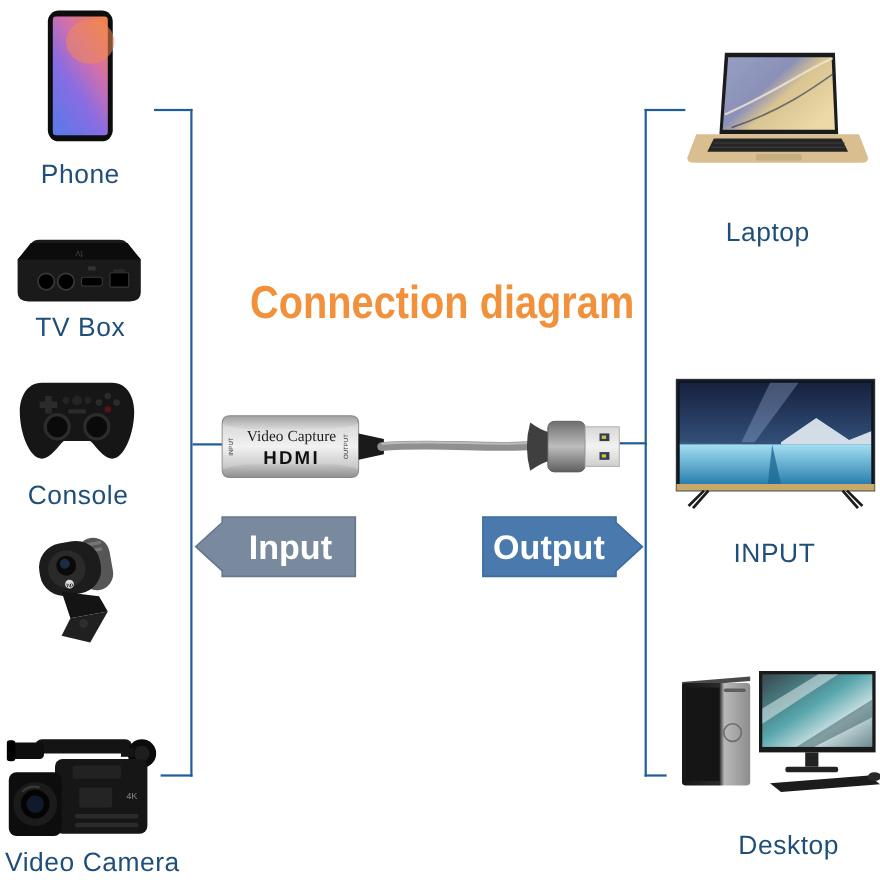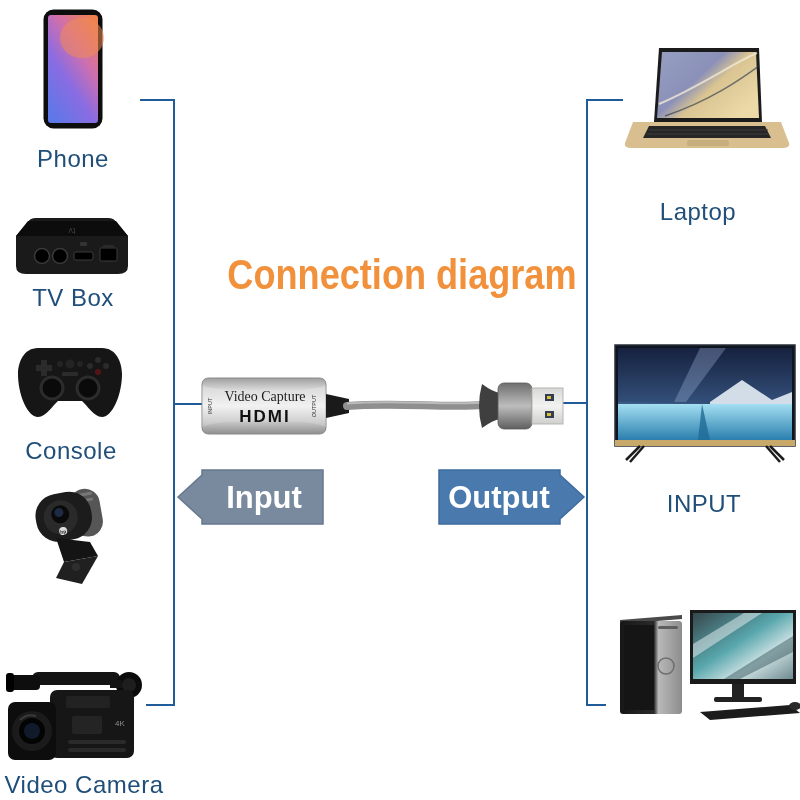--- a/index.html
+++ b/index.html
@@ -188,20 +188,21 @@
     <rect x="128" y="76" width="12" height="13" fill="#222"></rect>
     <rect x="110" y="89" width="48" height="5" rx="2" fill="#222"></rect>
     <path d="M16,12 L78,7 L78,11 L16,16 Z" fill="#4a4a4a"></path>
     <rect x="16" y="13" width="62" height="93" rx="3" fill="url(#towg)"></rect>
     <rect x="20" y="17" width="30" height="85" fill="#151515"></rect>
     <circle cx="62" cy="58" r="8" fill="none" stroke="#6e6e6e" stroke-width="1.5"></circle>
     <rect x="54" y="18" width="20" height="3" rx="1.5" fill="#5e5e5e"></rect>
     <path d="M96,104 L186,97 L196,105 L106,112 Z" fill="#1c1c1c"></path>
     <ellipse cx="191" cy="98" rx="6" ry="4" fill="#2a2a2a"></ellipse>
   </svg>
+  <div class="dev-label" style="left:637px;top:755px;">Desktop</div>
 
   <svg class="illu" style="left:195px;top:372px;" width="372" height="66" viewBox="0 0 372 66">
     <defs>
       <linearGradient id="bodyg" x1="0" y1="0" x2="0" y2="1">
         <stop offset="0" stop-color="#9f9f9f"></stop>
         <stop offset="0.2" stop-color="#d6d6d6"></stop>
         <stop offset="0.5" stop-color="#efefef"></stop>
         <stop offset="0.8" stop-color="#c2c2c2"></stop>
         <stop offset="1" stop-color="#8f8f8f"></stop>
       </linearGradient>

